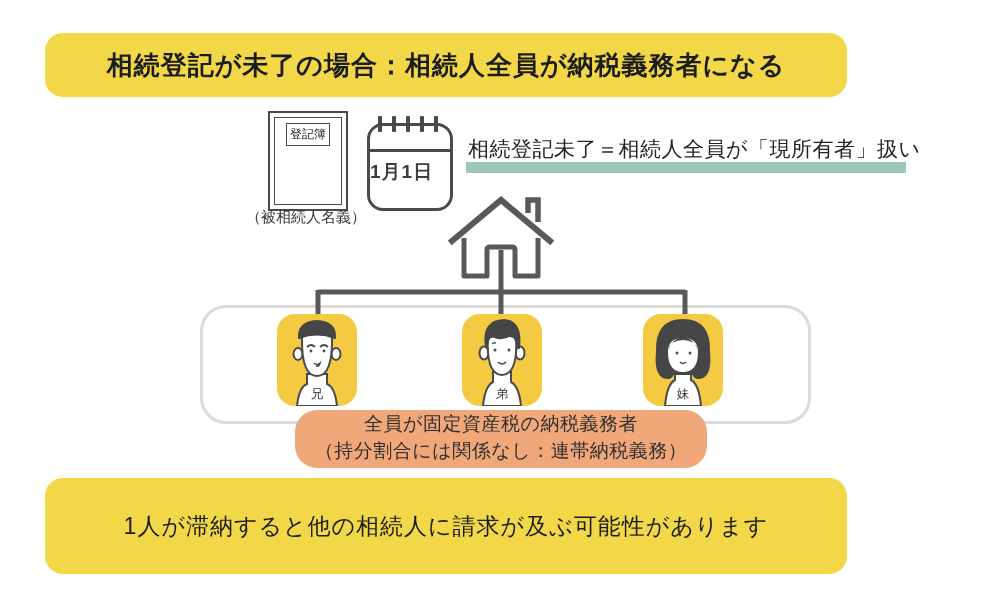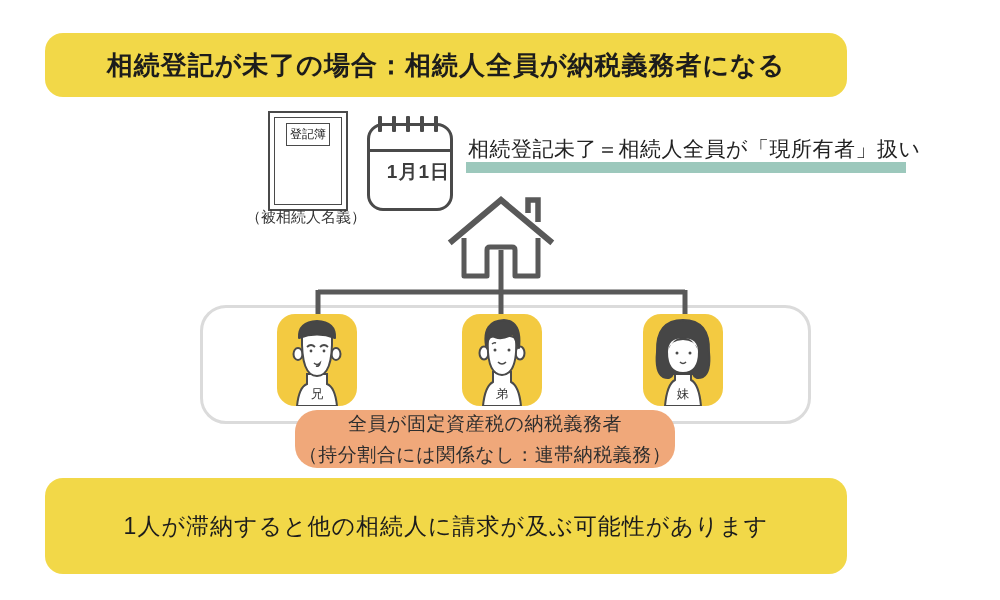--- a/index.html
+++ b/index.html
@@ -21,38 +21,38 @@
   .doc-label{position:absolute;top:10px;left:50%;transform:translateX(-50%);
              border:1.5px solid #4a4a4a;background:#fff;font-size:12px;padding:2px 3px;
              white-space:nowrap;color:#222;}
   .doc-caption{left:234px;top:208px;width:144px;text-align:center;font-size:15px;color:#333;}
 
   
   .cal{left:367px;top:123px;width:80px;height:82px;border:3.5px solid #4a4a4a;border-radius:16px;
        background:#fff;}
   .cal-tick{position:absolute;top:-10px;width:4px;height:16px;background:#4a4a4a;border-radius:1px;}
   .cal-sep{position:absolute;left:0;right:0;top:23px;border-top:3px solid #4a4a4a;}
-  .cal-date{position:absolute;left:0;right:0;top:33px;text-align:right;
+  .cal-date{position:absolute;left:0;right:0;top:33px;text-align:left;
             font-size:19px;font-weight:bold;color:#3d3d3d;letter-spacing:1px;}
 
   
   .headline{left:468px;top:135px;font-size:21px;color:#222;letter-spacing:0.5px;white-space:nowrap;}
   .headline-underline{left:466px;top:162px;width:440px;height:11px;background:#9CC8BC;}
 
   
   .container{left:200px;top:305px;width:605px;height:113px;border:3px solid #DBDBDB;
              border-radius:26px;background:#fff;}
 
   .avatar{top:314px;width:80px;height:92px;background:#F3CA41;border-radius:18px;}
   .avatar svg{position:absolute;left:0;top:0;}
   .avatar .lbl{position:absolute;left:0;right:0;bottom:3px;text-align:center;
                font-size:12.5px;color:#333;}
 
-  .note{left:295px;top:410px;width:380px;height:58px;background:#F0A87A;border-radius:22px;
-        display:flex;flex-direction:column;align-items:center;justify-content:space-between;}
+  .note{left:295px;top:410px;width:412px;height:58px;background:#F0A87A;border-radius:22px;
+        display:flex;flex-direction:column;align-items:center;justify-content:flex-start;}
   .note .t{font-size:19px;color:#2e2e2e;line-height:27px;letter-spacing:0.5px;}
 
   .overlay{left:0;top:0;width:1000px;height:600px;pointer-events:none;}
 </style>
 </head>
 <body>
 
 <div class="stage">
 
   <div class="abs banner banner-top">

